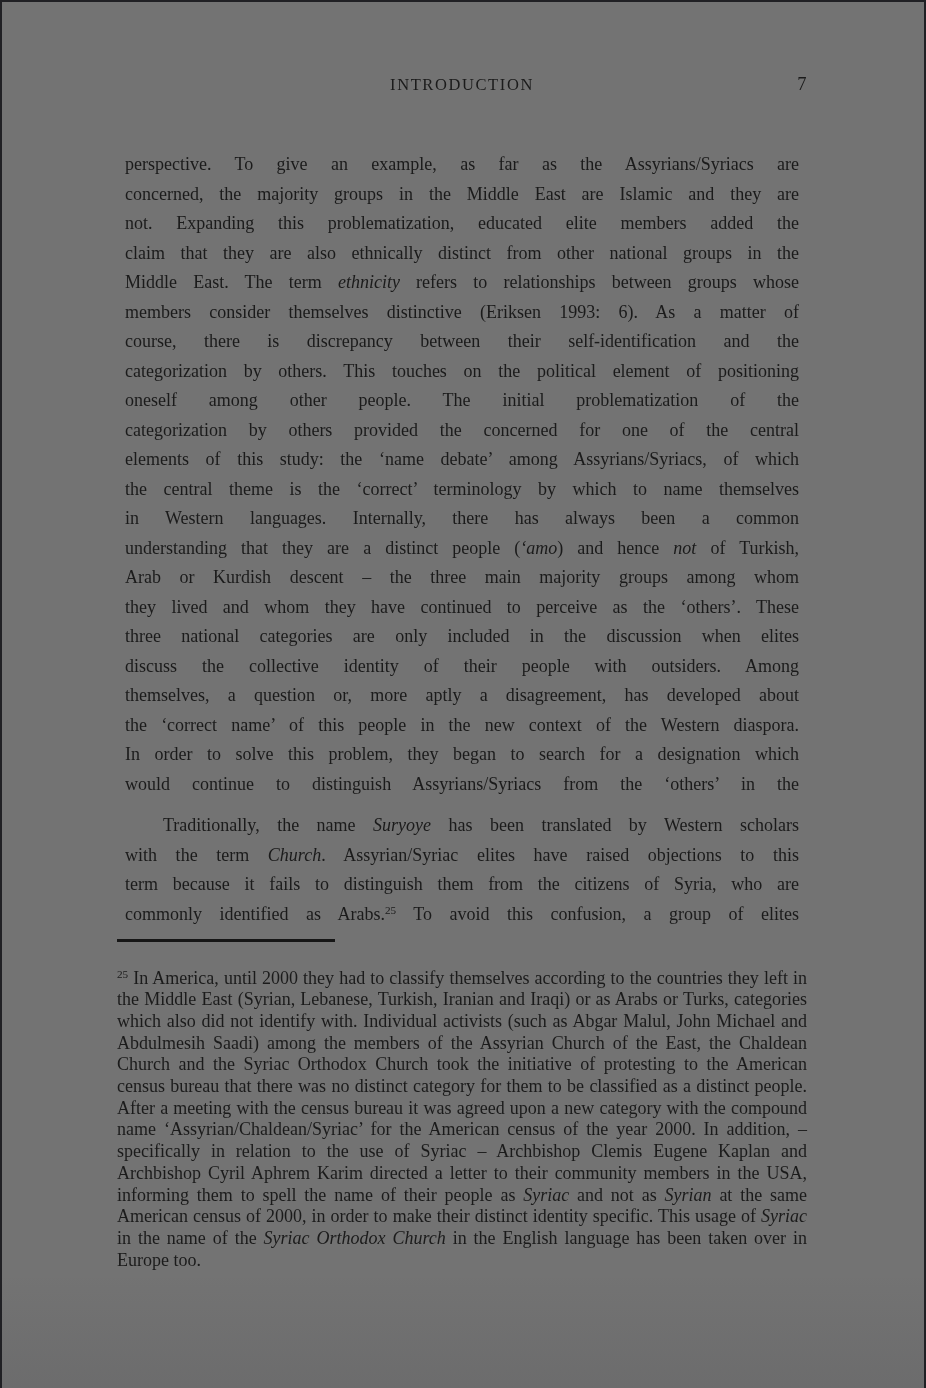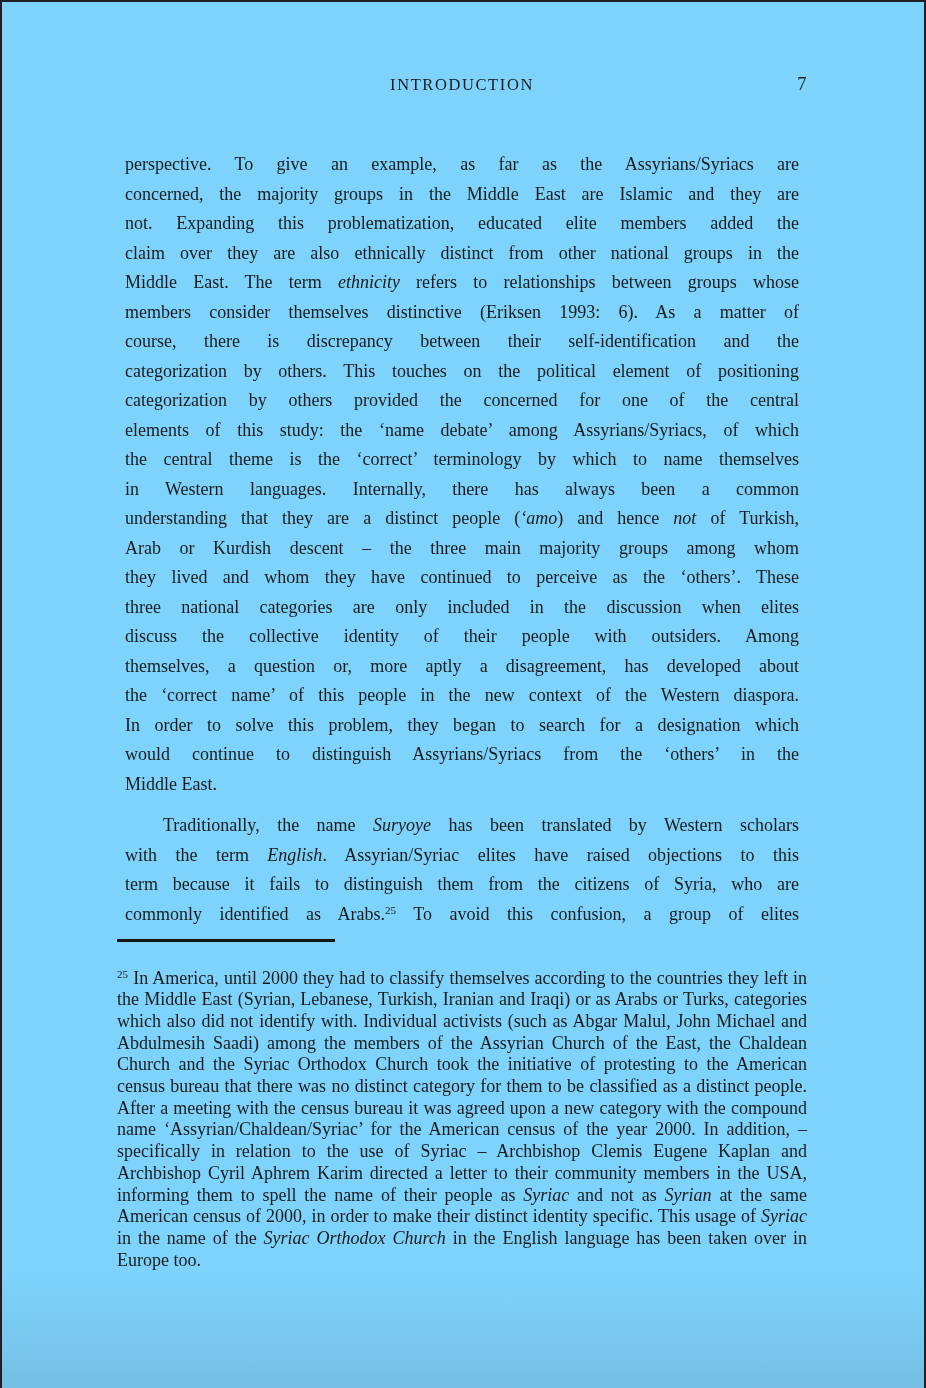--- a/index.html
+++ b/index.html
@@ -1,21 +1,21 @@
 <!DOCTYPE html>
 <html><head>
 <meta charset="utf-8">
 <style>
   html, body { margin: 0; padding: 0; background: #ffffff; }
   .page {
     position: relative;
     width: 926px;
     height: 1388px;
     box-sizing: border-box;
-    background: #7dd3fc;
+    background: #737373;
     border-left: 2px solid #202024;
     border-top: 2px solid #202024;
     border-right: 2px solid #202024;
     overflow: hidden;
     font-family: "Liberation Serif", serif;
     color: #1b1b1b;
   }
   .running-head {
     position: relative;
     width: 690px;
@@ -93,43 +93,43 @@
     <div class="page-num">7</div>
   </div>
 
   <div class="text-col">
 
     <div class="body-text">
       <div class="para para1">
           <div class="line">perspective. To give an example, as far as the Assyrians/Syriacs are</div>
           <div class="line">concerned, the majority groups in the Middle East are Islamic and they are</div>
           <div class="line">not. Expanding this problematization, educated elite members added the</div>
-          <div class="line">claim over they are also ethnically distinct from other national groups in the</div>
+          <div class="line">claim that they are also ethnically distinct from other national groups in the</div>
           <div class="line">Middle East. The term <em>ethnicity</em> refers to relationships between groups whose</div>
           <div class="line">members consider themselves distinctive (Eriksen 1993: 6). As a matter of</div>
           <div class="line">course, there is discrepancy between their self-identification and the</div>
           <div class="line">categorization by others. This touches on the political element of positioning</div>
+          <div class="line">oneself among other people. The initial problematization of the</div>
           <div class="line">categorization by others provided the concerned for one of the central</div>
           <div class="line">elements of this study: the ‘name debate’ among Assyrians/Syriacs, of which</div>
           <div class="line">the central theme is the ‘correct’ terminology by which to name themselves</div>
           <div class="line">in Western languages. Internally, there has always been a common</div>
           <div class="line">understanding that they are a distinct people (<em>‘amo</em>) and hence <em>not</em> of Turkish,</div>
           <div class="line">Arab or Kurdish descent – the three main majority groups among whom</div>
           <div class="line">they lived and whom they have continued to perceive as the ‘others’. These</div>
           <div class="line">three national categories are only included in the discussion when elites</div>
           <div class="line">discuss the collective identity of their people with outsiders. Among</div>
           <div class="line">themselves, a question or, more aptly a disagreement, has developed about</div>
           <div class="line">the ‘correct name’ of this people in the new context of the Western diaspora.</div>
           <div class="line">In order to solve this problem, they began to search for a designation which</div>
           <div class="line">would continue to distinguish Assyrians/Syriacs from the ‘others’ in the</div>
-          <div class="line flush">Middle East.</div>
         </div>
       <div class="para para2">
           <div class="line indent">Traditionally, the name <em>Suryoye</em> has been translated by Western scholars</div>
-          <div class="line">with the term <em>English</em>. Assyrian/Syriac elites have raised objections to this</div>
+          <div class="line">with the term <em>Church</em>. Assyrian/Syriac elites have raised objections to this</div>
           <div class="line">term because it fails to distinguish them from the citizens of Syria, who are</div>
           <div class="line">commonly identified as Arabs.<sup>25</sup> To avoid this confusion, a group of elites</div>
         </div>
     </div>
 
     <div class="fn-rule"></div>
 
     <div class="footnote">
         <div class="line"><sup>25</sup> In America, until 2000 they had to classify themselves according to the countries they left in</div>
         <div class="line">the Middle East (Syrian, Lebanese, Turkish, Iranian and Iraqi) or as Arabs or Turks, categories</div>

